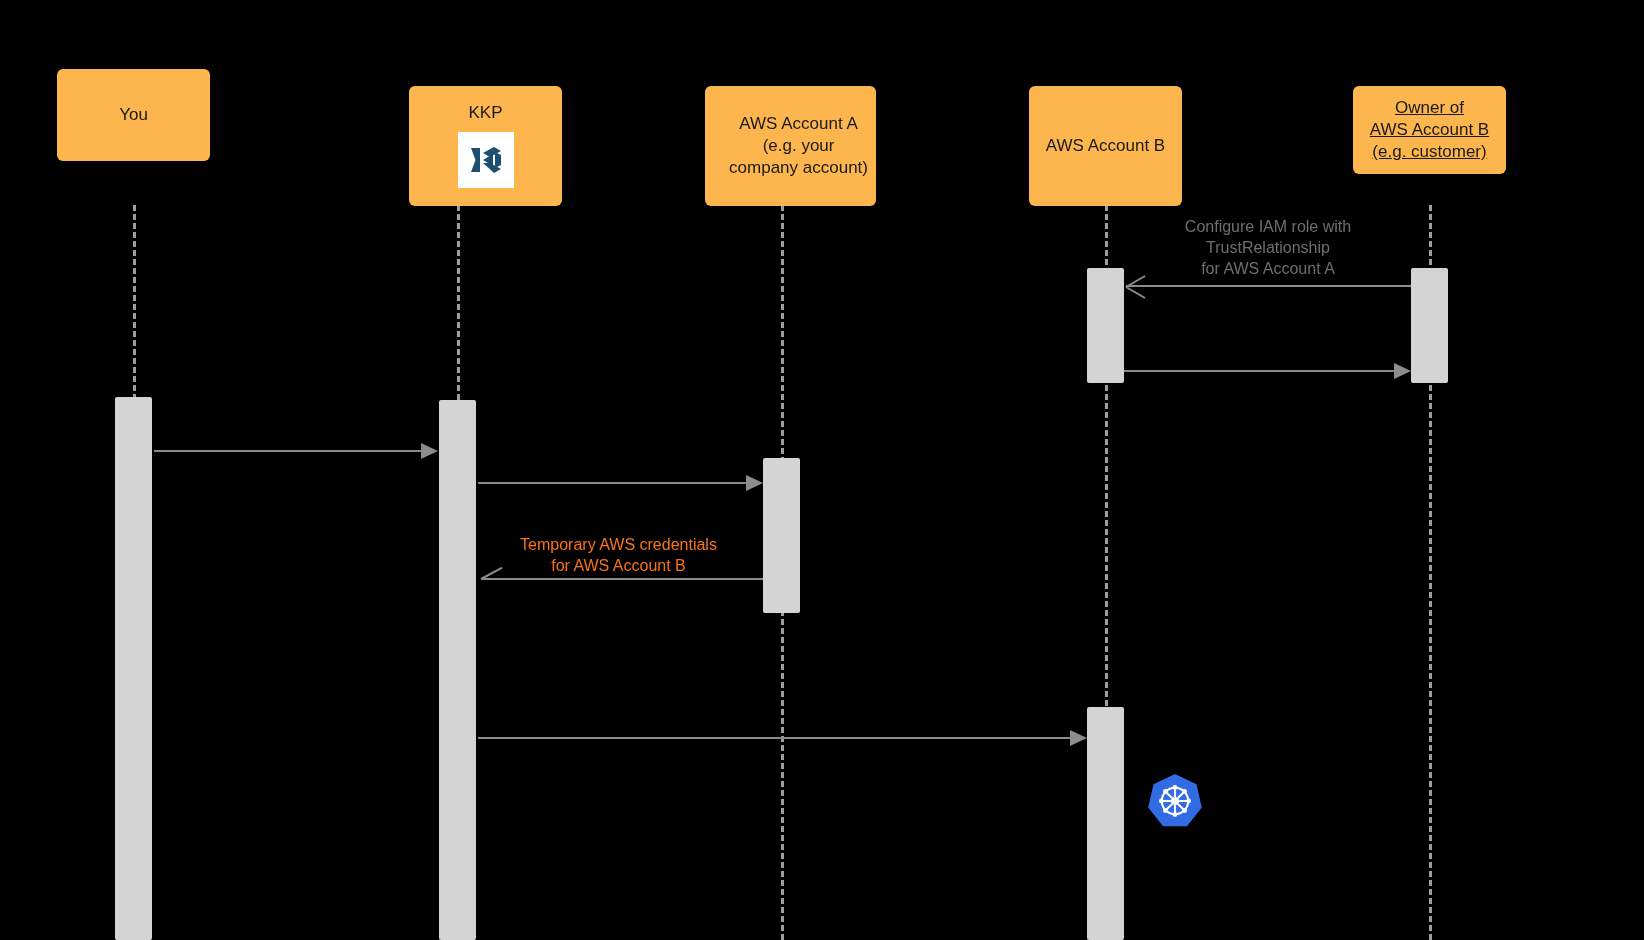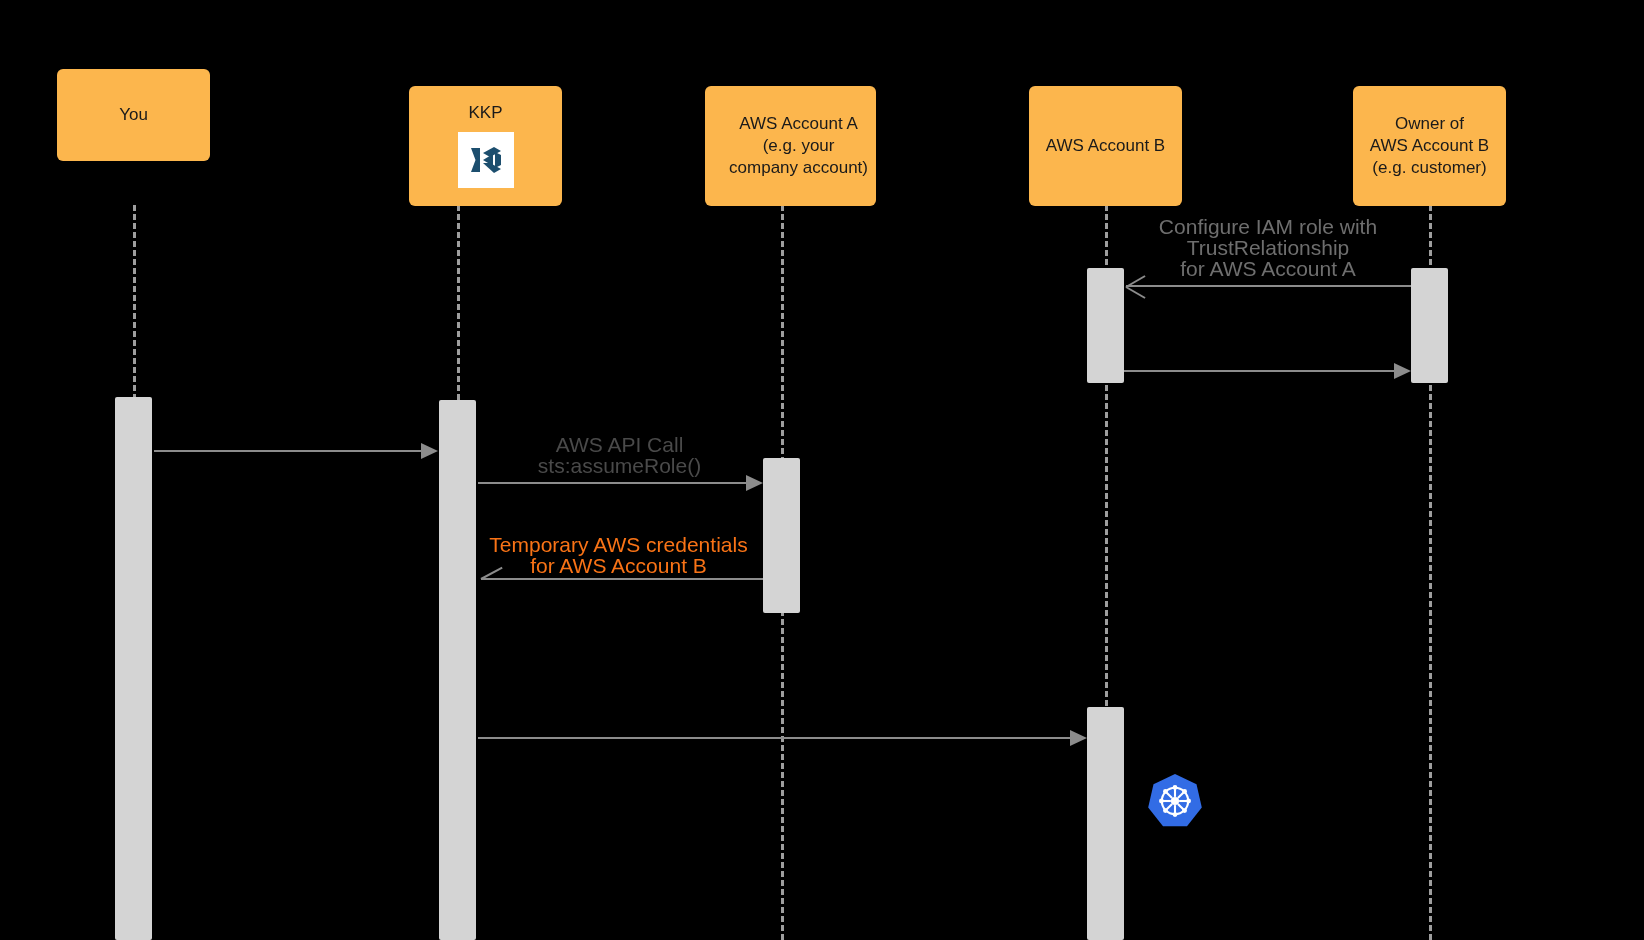--- a/index.html
+++ b/index.html
@@ -72,21 +72,21 @@
 
   
   .msg-line {
     position: absolute;
     height: 0;
     border-top: 2px solid #8c8c8c;
   }
   .msg-label {
     position: absolute;
     color: #4a4a4a;
-    font-size: 21px;
+    font-size: 16px;
     line-height: 21px;
     text-align: center;
     white-space: pre-line;
   }
   .msg-label.light {
     color: #6e6e6e;
   }
   .msg-label.italic {
     color: #f97316;
   }
@@ -169,22 +169,20 @@
 for AWS Account A</div>
   <div class="msg-line" style="left:1126px; top:285px; width:285px;"></div>
   <div class="arrow-head open-left" style="left:1126px; top:276px;"></div>
 
   <div class="msg-line" style="left:1124px; top:370px; width:270px;"></div>
   <div class="arrow-head solid-right" style="left:1394px; top:363px;"></div>
 
   <div class="msg-line" style="left:154px; top:450px; width:267px;"></div>
   <div class="arrow-head solid-right" style="left:421px; top:443px;"></div>
 
-  <div class="msg-label" style="left:477px; top:434px; width:285px;">AWS API Call
-sts:assumeRole()</div>
   <div class="msg-line" style="left:478px; top:482px; width:268px;"></div>
   <div class="arrow-head solid-right" style="left:746px; top:475px;"></div>
 
   <div class="msg-label italic" style="left:476px; top:534px; width:285px;">Temporary AWS credentials
 for AWS Account B</div>
   <div class="msg-line" style="left:481px; top:578px; width:282px;"></div>
   <div class="arrow-head half-left" style="left:481px; top:578px;"></div>
 
   <div class="msg-line" style="left:478px; top:737px; width:592px;"></div>
   <div class="arrow-head solid-right" style="left:1070px; top:730px;"></div>
@@ -209,21 +207,21 @@
   <div class="actor-box" style="left:705px; top:86px; width:171px; height:120px;align-items:flex-end;">
     <span class="actor-label">AWS Account A
 (e.g. your
 company account)</span>
   </div>
 
   <div class="actor-box" style="left:1029px; top:86px; width:153px; height:120px;">
     <span class="actor-label">AWS Account B</span>
   </div>
 
-  <div class="actor-box" style="left:1353px; top:86px; width:153px; height:120px;">
+  <div class="actor-box" style="left:1353px; top:86px; width:153px; height:88px;text-decoration:underline;">
     <span class="actor-label">Owner of
 AWS Account B
 (e.g. customer)</span>
   </div>
 
   <span class="k8s-badge" style="left:1146px; top:772px;">
     <svg width="58" height="58" viewBox="0 0 58 58" aria-hidden="true">
       <polygon points="29,2 50.5,12.3 55.8,35.6 41,54.2 17,54.2 2.2,35.6 7.5,12.3" fill="#326CE5"></polygon>
       <g fill="none" stroke="#ffffff" stroke-width="2.1">
         <circle cx="29" cy="29" r="13.2"></circle>

